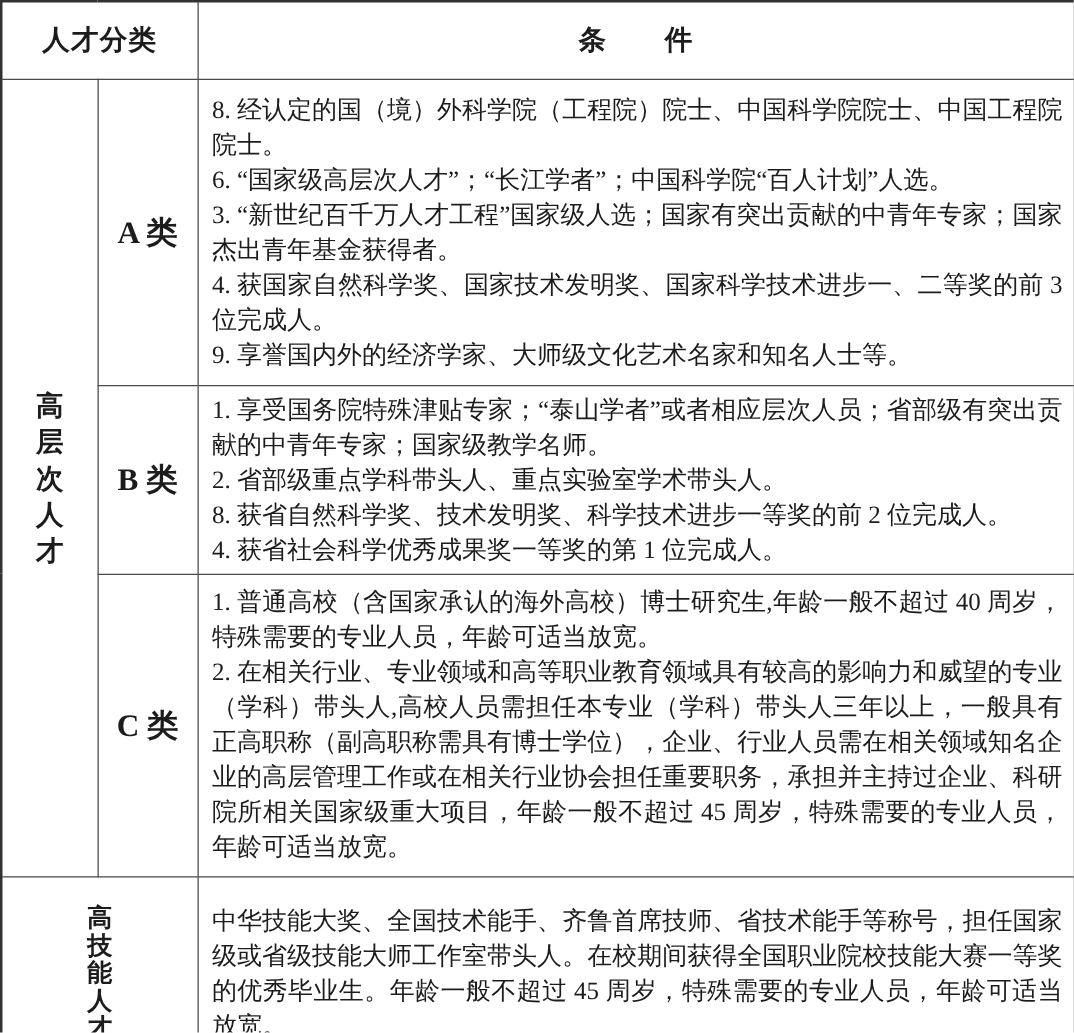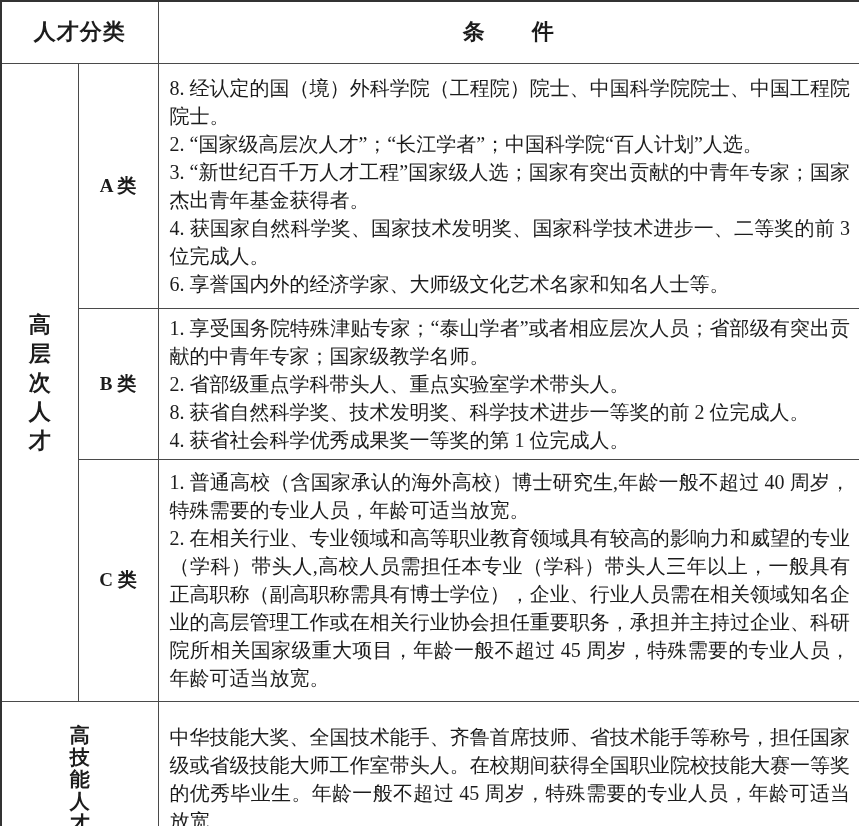--- a/index.html
+++ b/index.html
@@ -39,21 +39,21 @@
   tr.row-c      { height: 242px; }
   tr.row-skill  { height: 156px; }
 
   th.hdr {
     font-size: 22px;
     font-weight: bold;
     text-align: center;
     letter-spacing: 1px;
   }
   td.cat-cell {
-    font-size: 19px;
+    font-size: 25px;
     font-weight: bold;
     text-align: center;
   }
   td.cond-cell {
     font-size: 20px;
     line-height: 28px;
     text-align: justify;
     padding: 4px 9px 4px 11px;
   }
   td.cond-cell .cond-item { margin: 0; }
@@ -90,24 +90,24 @@
       <th class="hdr">条　　件</th>
     </tr>
 
     <tr class="row-a">
       <td rowspan="3">
         <div class="vlabel high-level">高层次人才</div>
       </td>
       <td class="cat-cell">A 类</td>
       <td class="cond-cell">
         <div class="cond-item">8. 经认定的国（境）外科学院（工程院）院士、中国科学院院士、中国工程院院士。</div>
-        <div class="cond-item">2. “国家级高层次人才”；“长江学者”；中国科学院“百人计划”人选。</div>
+        <div class="cond-item">6. “国家级高层次人才”；“长江学者”；中国科学院“百人计划”人选。</div>
         <div class="cond-item">3. “新世纪百千万人才工程”国家级人选；国家有突出贡献的中青年专家；国家杰出青年基金获得者。</div>
         <div class="cond-item">4. 获国家自然科学奖、国家技术发明奖、国家科学技术进步一、二等奖的前 3 位完成人。</div>
-        <div class="cond-item">6. 享誉国内外的经济学家、大师级文化艺术名家和知名人士等。</div>
+        <div class="cond-item">9. 享誉国内外的经济学家、大师级文化艺术名家和知名人士等。</div>
       </td>
     </tr>
 
     <tr class="row-b">
       <td class="cat-cell">B 类</td>
       <td class="cond-cell">
         <div class="cond-item">1. 享受国务院特殊津贴专家；“泰山学者”或者相应层次人员；省部级有突出贡献的中青年专家；国家级教学名师。</div>
         <div class="cond-item">2. 省部级重点学科带头人、重点实验室学术带头人。</div>
         <div class="cond-item">8. 获省自然科学奖、技术发明奖、科学技术进步一等奖的前 2 位完成人。</div>
         <div class="cond-item">4. 获省社会科学优秀成果奖一等奖的第 1 位完成人。</div>

